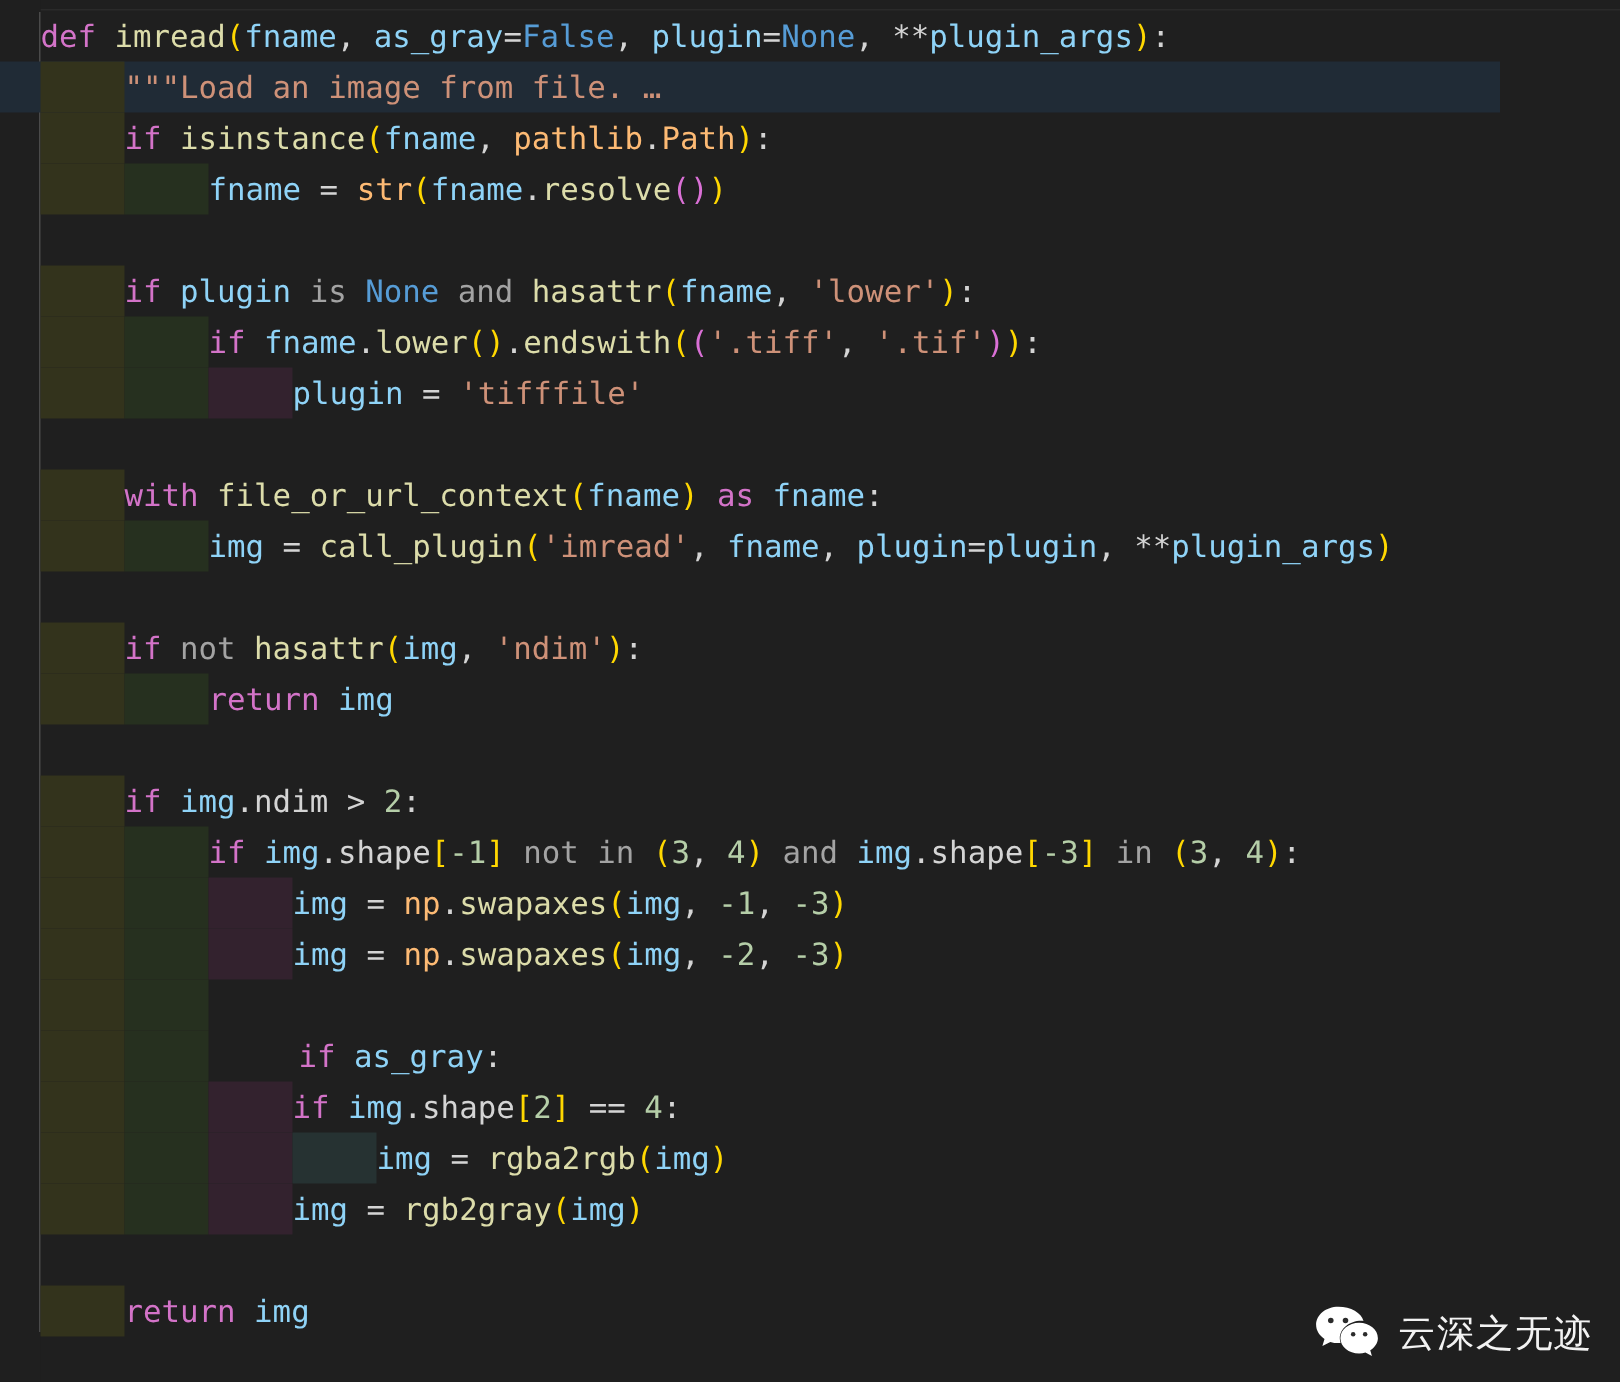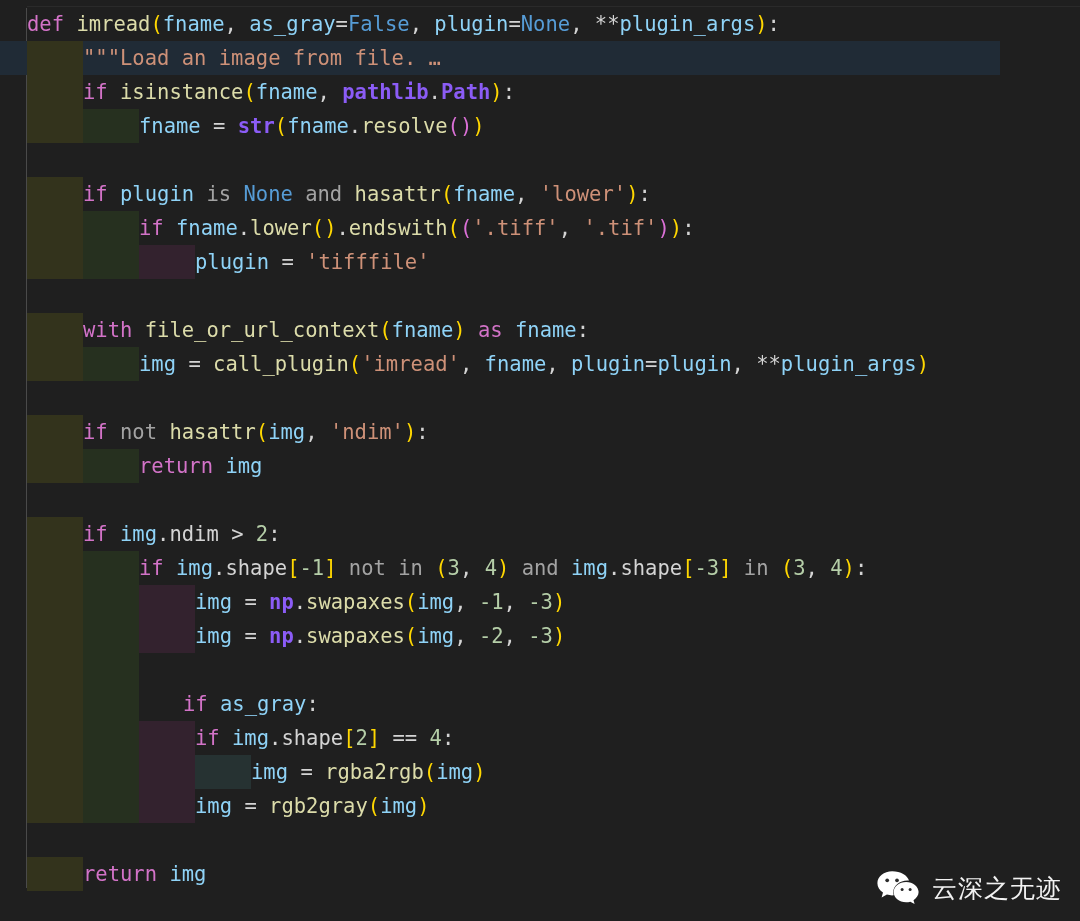--- a/index.html
+++ b/index.html
@@ -111,21 +111,21 @@
 
   
   .t-kw    { color: #d373c8; }  
   .t-op    { color: #a3a3a3; }  
   .t-fn    { color: #dcdcaa; }  
   .t-var   { color: #8fd3f7; }  
   .t-str   { color: #ce9178; }  
   .t-const { color: #569cd6; }  
   .t-num   { color: #b5cea8; }  
   .t-prop  { color: #d4d4d4; }  
-  .t-mod   { color: #8b5cf6; font-weight: bold; }  
+  .t-mod   { color: #fdba74; }  
   .t-br1   { color: #ffd700; }  
   .t-br2   { color: #da70d6; }  
   .t-punc  { color: #d4d4d4; }
 
   
   .watermark {
     position: absolute;
     right: 18px;
     bottom: 14px;
     display: flex;
@@ -172,21 +172,21 @@
       <div class="line" style="top: 347px;"><div class="indent ind-1" style="left: 27px;"></div><div class="indent ind-2" style="left: 83px;"></div><div class="text" style="left: 139px;"><span class="t-var">img </span><span class="t-punc">= </span><span class="t-fn">call_plugin</span><span class="t-br1">(</span><span class="t-str">'imread'</span><span class="t-punc">, </span><span class="t-var">fname</span><span class="t-punc">, </span><span class="t-var">plugin</span><span class="t-punc">=</span><span class="t-var">plugin</span><span class="t-punc">, </span><span class="t-punc">**</span><span class="t-var">plugin_args</span><span class="t-br1">)</span></div></div>
       <div class="line" style="top: 381px;"><div class="text" style="left: 27px;"></div></div>
       <div class="line" style="top: 415px;"><div class="indent ind-1" style="left: 27px;"></div><div class="text" style="left: 83px;"><span class="t-kw">if </span><span class="t-op">not </span><span class="t-fn">hasattr</span><span class="t-br1">(</span><span class="t-var">img</span><span class="t-punc">, </span><span class="t-str">'ndim'</span><span class="t-br1">)</span><span class="t-punc">:</span></div></div>
       <div class="line" style="top: 449px;"><div class="indent ind-1" style="left: 27px;"></div><div class="indent ind-2" style="left: 83px;"></div><div class="text" style="left: 139px;"><span class="t-kw">return </span><span class="t-var">img</span></div></div>
       <div class="line" style="top: 483px;"><div class="text" style="left: 27px;"></div></div>
       <div class="line" style="top: 517px; padding-left: 23px;"><div class="indent ind-1" style="left: 27px;"></div><div class="text" style="left: 83px;"><span class="t-kw">if </span><span class="t-var">img</span><span class="t-punc">.</span><span class="t-prop">ndim </span><span class="t-punc">&gt; </span><span class="t-num">2</span><span class="t-punc">:</span></div></div>
       <div class="line" style="top: 551px;"><div class="indent ind-1" style="left: 27px;"></div><div class="indent ind-2" style="left: 83px;"></div><div class="text" style="left: 139px;"><span class="t-kw">if </span><span class="t-var">img</span><span class="t-punc">.</span><span class="t-prop">shape</span><span class="t-br1">[</span><span class="t-num">-1</span><span class="t-br1">]</span><span class="t-op"> not </span><span class="t-op">in </span><span class="t-br1">(</span><span class="t-num">3</span><span class="t-punc">, </span><span class="t-num">4</span><span class="t-br1">)</span><span class="t-op"> and </span><span class="t-var">img</span><span class="t-punc">.</span><span class="t-prop">shape</span><span class="t-br1">[</span><span class="t-num">-3</span><span class="t-br1">]</span><span class="t-op"> in </span><span class="t-br1">(</span><span class="t-num">3</span><span class="t-punc">, </span><span class="t-num">4</span><span class="t-br1">)</span><span class="t-punc">:</span></div></div>
       <div class="line" style="top: 585px;"><div class="indent ind-1" style="left: 27px;"></div><div class="indent ind-2" style="left: 83px;"></div><div class="indent ind-3" style="left: 139px;"></div><div class="text" style="left: 195px;"><span class="t-var">img </span><span class="t-punc">= </span><span class="t-mod">np</span><span class="t-punc">.</span><span class="t-fn">swapaxes</span><span class="t-br1">(</span><span class="t-var">img</span><span class="t-punc">, </span><span class="t-num">-1</span><span class="t-punc">, </span><span class="t-num">-3</span><span class="t-br1">)</span></div></div>
       <div class="line" style="top: 619px;"><div class="indent ind-1" style="left: 27px;"></div><div class="indent ind-2" style="left: 83px;"></div><div class="indent ind-3" style="left: 139px;"></div><div class="text" style="left: 195px;"><span class="t-var">img </span><span class="t-punc">= </span><span class="t-mod">np</span><span class="t-punc">.</span><span class="t-fn">swapaxes</span><span class="t-br1">(</span><span class="t-var">img</span><span class="t-punc">, </span><span class="t-num">-2</span><span class="t-punc">, </span><span class="t-num">-3</span><span class="t-br1">)</span></div></div>
       <div class="line" style="top: 653px;"><div class="indent ind-1" style="left: 27px;"></div><div class="indent ind-2" style="left: 83px;"></div><div class="text" style="left: 139px;"></div></div>
-      <div class="line" style="top: 687px;"><div class="indent ind-1" style="left: 27px;"></div><div class="indent ind-2" style="left: 83px;"></div><div class="text" style="left: 139px; padding-left: 44px;"><span class="t-kw">if </span><span class="t-var">as_gray</span><span class="t-punc">:</span></div></div>
+      <div class="line" style="top: 687px;"><div class="indent ind-1" style="left: 27px;"></div><div class="indent ind-2" style="left: 83px;"></div><div class="text" style="left: 155px; padding-left: 44px;"><span class="t-kw">if </span><span class="t-var">as_gray</span><span class="t-punc">:</span></div></div>
       <div class="line" style="top: 721px;"><div class="indent ind-1" style="left: 27px;"></div><div class="indent ind-2" style="left: 83px;"></div><div class="indent ind-3" style="left: 139px;"></div><div class="text" style="left: 195px;"><span class="t-kw">if </span><span class="t-var">img</span><span class="t-punc">.</span><span class="t-prop">shape</span><span class="t-br1">[</span><span class="t-num">2</span><span class="t-br1">]</span><span class="t-punc"> == </span><span class="t-num">4</span><span class="t-punc">:</span></div></div>
       <div class="line" style="top: 755px;"><div class="indent ind-1" style="left: 27px;"></div><div class="indent ind-2" style="left: 83px;"></div><div class="indent ind-3" style="left: 139px;"></div><div class="indent ind-4" style="left: 195px;"></div><div class="text" style="left: 251px;"><span class="t-var">img </span><span class="t-punc">= </span><span class="t-fn">rgba2rgb</span><span class="t-br1">(</span><span class="t-var">img</span><span class="t-br1">)</span></div></div>
       <div class="line" style="top: 789px;"><div class="indent ind-1" style="left: 27px;"></div><div class="indent ind-2" style="left: 83px;"></div><div class="indent ind-3" style="left: 139px;"></div><div class="text" style="left: 195px;"><span class="t-var">img </span><span class="t-punc">= </span><span class="t-fn">rgb2gray</span><span class="t-br1">(</span><span class="t-var">img</span><span class="t-br1">)</span></div></div>
       <div class="line" style="top: 823px;"><div class="text" style="left: 27px;"></div></div>
       <div class="line" style="top: 857px;"><div class="indent ind-1" style="left: 27px;"></div><div class="text" style="left: 83px;"><span class="t-kw">return </span><span class="t-var">img</span></div></div>
     </div>
 
   <div class="watermark">
     <div class="wechat-logo">
       <svg viewBox="0 0 44 38" width="44" height="38" aria-hidden="true">

